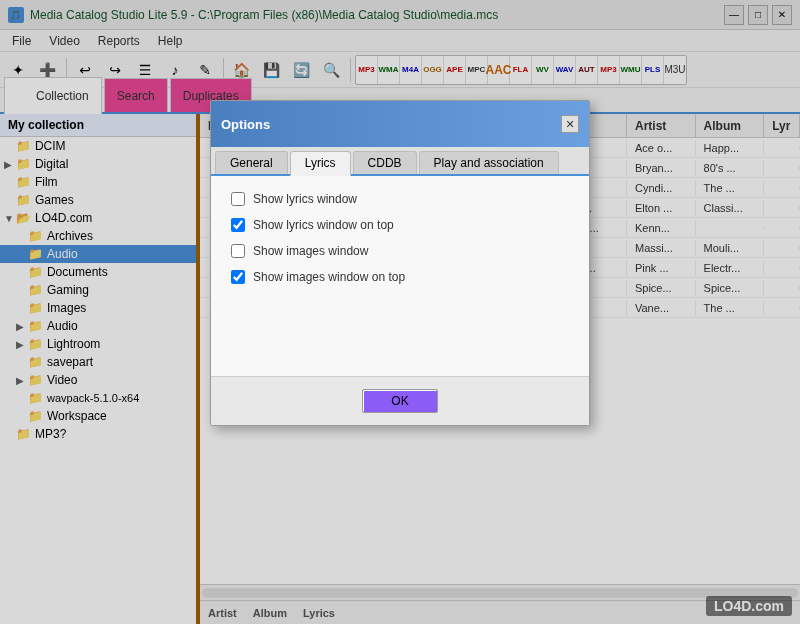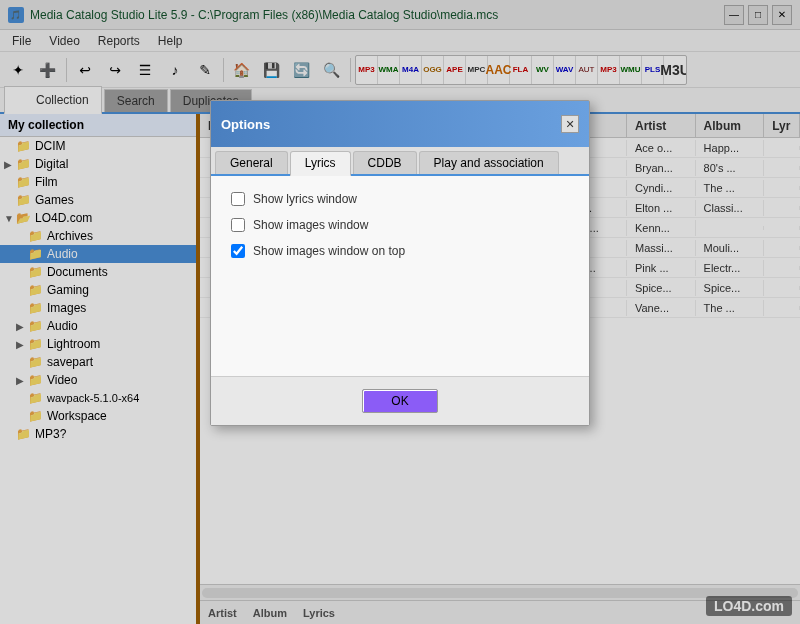--- a/index.html
+++ b/index.html
@@ -127,36 +127,36 @@
     .tab-bar {
       display: flex;
       align-items: flex-end;
       background: #f5f5f5;
       border-bottom: 2px solid #4a90d9;
       height: 26px;
       padding: 0 4px;
     }
     .tab {
       padding: 3px 12px;
-      background: #a3a3a3;
+      background: #ec4899;
       border: 1px solid #ccc;
       border-bottom: none;
       cursor: pointer;
       font-size: 12px;
       color: #333;
-      height: 23px;
+      height: 34px;
       display: flex;
       align-items: center;
       margin-right: 2px;
     }
     .tab.active {
       background: #fff;
       border-bottom: 1px solid #fff;
       margin-bottom: -2px;
-      height: 28px;
+      height: 37px;
       padding-left: 31px;
     }
 
     
     .main-layout {
       display: flex;
       height: calc(624px - 30px - 22px - 36px - 26px);
       
     }
 
@@ -436,25 +436,25 @@
     <button class="toolbar-btn" style="color:#c00;font-size:8px;font-weight:bold;">MP3</button>
     <button class="toolbar-btn" style="color:#060;font-size:8px;font-weight:bold;">WMA</button>
     <button class="toolbar-btn" style="color:#00c;font-size:8px;font-weight:bold;">M4A</button>
     <button class="toolbar-btn" style="color:#a60;font-size:8px;font-weight:bold;">OGG</button>
     <button class="toolbar-btn" style="color:#c00;font-size:8px;font-weight:bold;">APE</button>
     <button class="toolbar-btn" style="color:#333;font-size:8px;font-weight:bold;">MPC</button>
     <button class="toolbar-btn" style="color:#c60;font-size:12px;font-weight:bold;">AAC</button>
     <button class="toolbar-btn" style="color:#c00;font-size:8px;font-weight:bold;">FLA</button>
     <button class="toolbar-btn" style="color:#060;font-size:8px;font-weight:bold;">WV</button>
     <button class="toolbar-btn" style="color:#00c;font-size:8px;font-weight:bold;">WAV</button>
-    <button class="toolbar-btn" style="color:#600;font-size:8px;font-weight:normal;">AUT</button>
+    <button class="toolbar-btn" style="color:#600;font-size:8px;font-weight:bold;">AUT</button>
     <button class="toolbar-btn" style="color:#c00;font-size:8px;font-weight:bold;">MP3</button>
     <button class="toolbar-btn" style="color:#060;font-size:8px;font-weight:bold;">WMU</button>
     <button class="toolbar-btn" style="color:#00c;font-size:8px;font-weight:bold;">PLS</button>
-    <button class="toolbar-btn" style="color:#333;font-size:14px;font-weight:bold;">M3U</button>
+    <button class="toolbar-btn" style="color:#333;font-size:10px;font-weight:normal;">M3U</button>
   </div>
 </div>
 
 <div class="tab-bar">
   <div class="tab active">Collection</div>
   <div class="tab">Search</div>
   <div class="tab">Duplicates</div>
 </div>
 
 <div class="main-layout">
@@ -659,20 +659,24 @@
       <div class="modal-tab">CDDB</div>
       <div class="modal-tab">Play and association</div>
     </div>
 
     <div class="modal-content">
       <div class="checkbox-row">
         <input type="checkbox" id="chk1" style="">
         <label class="checkbox-label" for="chk1">Show lyrics window</label>
       </div>
       <div class="checkbox-row">
+        <input type="checkbox" id="chk2" checked="" style="">
+        <label class="checkbox-label" for="chk2">Show lyrics window on top</label>
+      </div>
+      <div class="checkbox-row">
         <input type="checkbox" id="chk3" style="">
         <label class="checkbox-label" for="chk3">Show images window</label>
       </div>
       <div class="checkbox-row">
         <input type="checkbox" id="chk4" checked="" style="">
         <label class="checkbox-label" for="chk4">Show images window on top</label>
       </div>
     </div>
 
     <div class="modal-footer">

